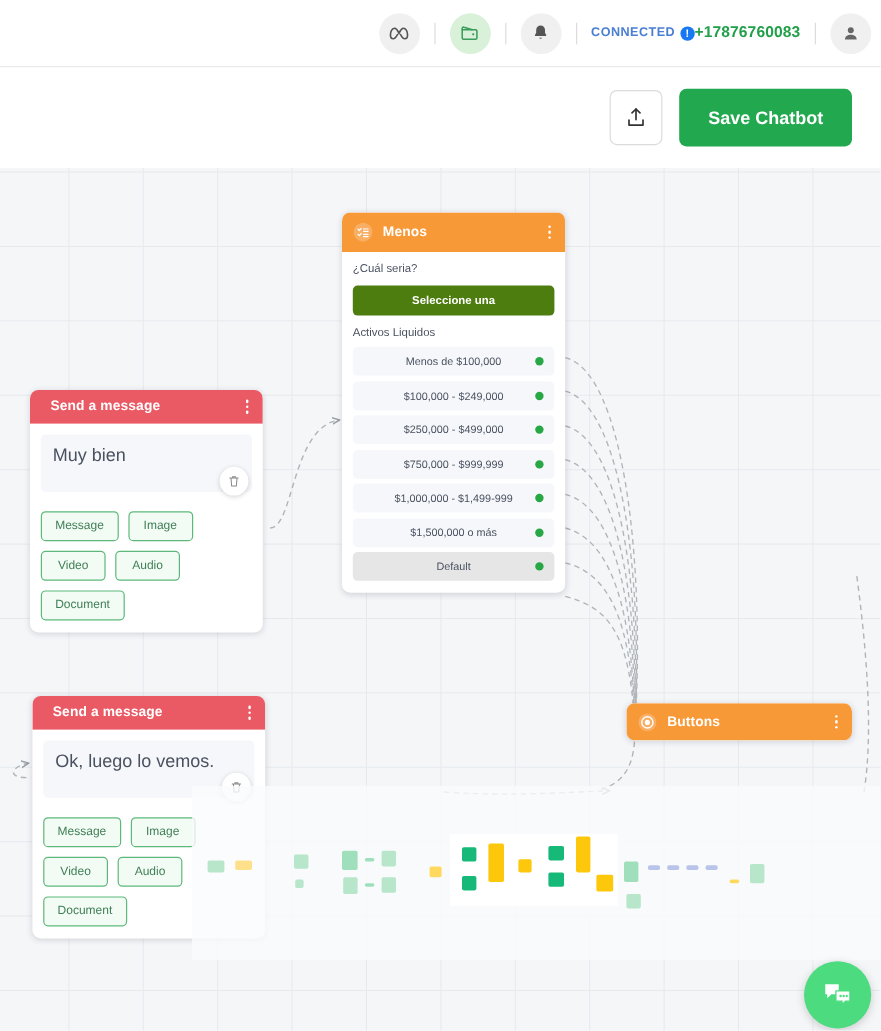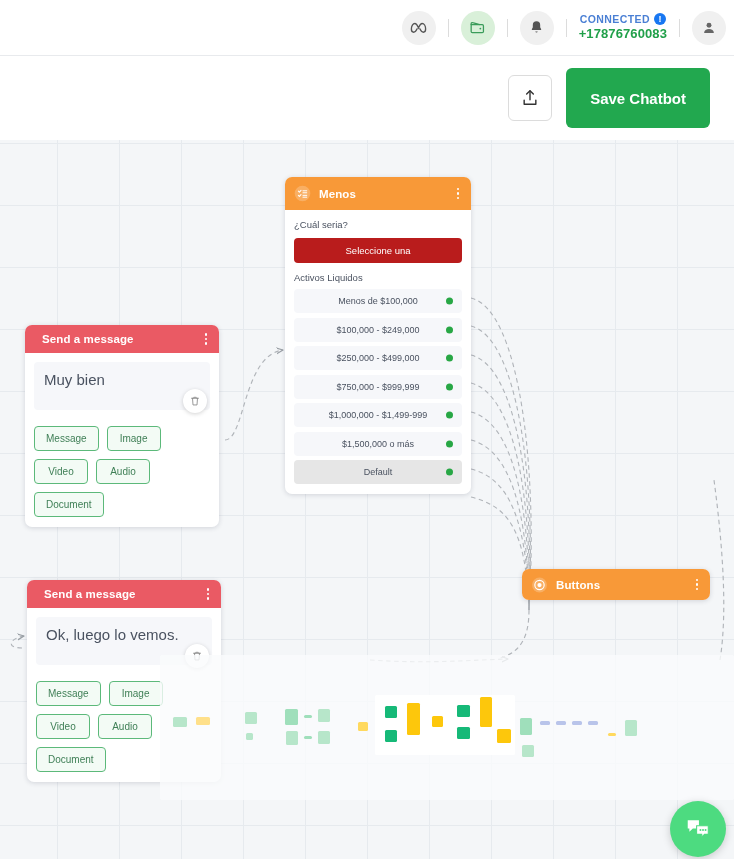--- a/index.html
+++ b/index.html
@@ -18,21 +18,21 @@
     display: flex; align-items: center; justify-content: flex-end;
     padding-right: 8px; z-index: 40;
   }
   .tb-icon {
     width: 34px; height: 34px; border-radius: 50%;
     background: #f0f0f0; display: flex; align-items: center; justify-content: center;
     cursor: pointer; flex: 0 0 auto;
   }
   .tb-icon.green { background: #d9f0d9; }
   .tb-sep { width: 1px; height: 18px; background: #dcdcdc; margin: 0 12px; flex:0 0 auto;}
-  .conn-wrap { display: flex; flex-direction: column; align-items: center; line-height: 1.25; }
+  .conn-wrap { display: flex; align-items: center; line-height: 1.25; }
   .conn-row { display: flex; align-items: center; gap: 4px; }
   .conn-label { font-size: 10.5px; font-weight: bold; color: #4a7fd4; letter-spacing: .4px; }
   .conn-badge {
     width: 12px; height: 12px; border-radius: 50%; background: #1877f2;
     color: #fff; font-size: 9px; font-weight: bold; line-height: 12px; text-align: center;
   }
   .conn-phone { font-size: 13px; font-weight: bold; color: #21a04a; letter-spacing: .1px; }
 
   
   .actionbar {
@@ -40,21 +40,21 @@
     background: #ffffff; z-index: 39;
     display: flex; align-items: center; justify-content: flex-end; gap: 14px;
     padding-right: 24px;
   }
   .upload-btn {
     width: 44px; height: 46px; border: 1px solid #dcdcdc; border-radius: 6px;
     background: #fff; display: flex; align-items: center; justify-content: center;
     cursor: pointer;
   }
   .save-btn {
-    height: 60px; padding: 0 24px; border-radius: 6px; border: none;
+    height: 48px; padding: 0 24px; border-radius: 6px; border: none;
     background: #22a84f; color: #fff; font-size: 15px; font-weight: bold;
     font-family: "Liberation Sans", sans-serif; cursor: pointer;
     display: flex; align-items: center;
   }
 
   
   .canvas {
     position: absolute; top: 140px; left: 0; width: 734px; height: 719px;
     background-color: #f4f6f8;
     background-image:
@@ -99,22 +99,22 @@
   .chip {
     border: 1px solid #5cb97a; background: #f3fbf5; color: #3f7f56;
     border-radius: 4px; font-size: 10px; padding: 6px 11px; cursor: pointer;
     min-width: 54px; text-align: center;
   }
 
   
   .list-body { padding: 9px 9px 10px 9px; }
   .list-q { font-size: 9.5px; color: #4a5260; margin-bottom: 8px; }
   .list-cta {
-    background: #b91c1c; color: #fff; text-align: center; border-radius: 4px;
-    font-size: 9.5px; padding: 7px 0; cursor: pointer;
+    background: #4d7c0f; color: #fff; text-align: center; border-radius: 4px;
+    font-size: 9.5px; padding: 7px 0; cursor: pointer; font-weight: bold;
   }
   .list-section { font-size: 9.5px; color: #4a5260; margin: 9px 0 6px 0; }
   .list-row {
     position: relative; background: #f6f7fa; border-radius: 4px;
     height: 24px; margin-bottom: 4.5px;
     display:flex; align-items:center; justify-content:center; cursor: pointer;
   }
   .list-row.default { background: #e6e6e6; }
   .list-row span { font-size: 9px; color: #4a5260; }
   .dot {
@@ -321,21 +321,21 @@
           <span>$1,500,000 o más</span>
           <span class="dot"></span>
         </div>
         <div class="list-row default" style="margin-bottom:0;">
           <span>Default</span>
           <span class="dot"></span>
         </div>
       </div>
     </div>
 
-    <div class="node" style="left:522px; top:429px; width:188px;">
+    <div class="node" style="left:522px; top:446px; width:188px;">
       <div class="node-head head-orange" style="height:31px;">
         <span class="head-ic">
           <svg width="18" height="18" viewBox="0 0 24 24">
             <circle cx="12" cy="12" r="10.5" fill="rgba(255,255,255,.22)"></circle>
             <circle cx="12" cy="12" r="6.6" fill="none" stroke="#fff" stroke-width="1.6"></circle>
             <circle cx="12" cy="12" r="3" fill="#fff"></circle>
           </svg>
         </span>
         <span class="head-title">Buttons</span>
         <span class="kebab">

